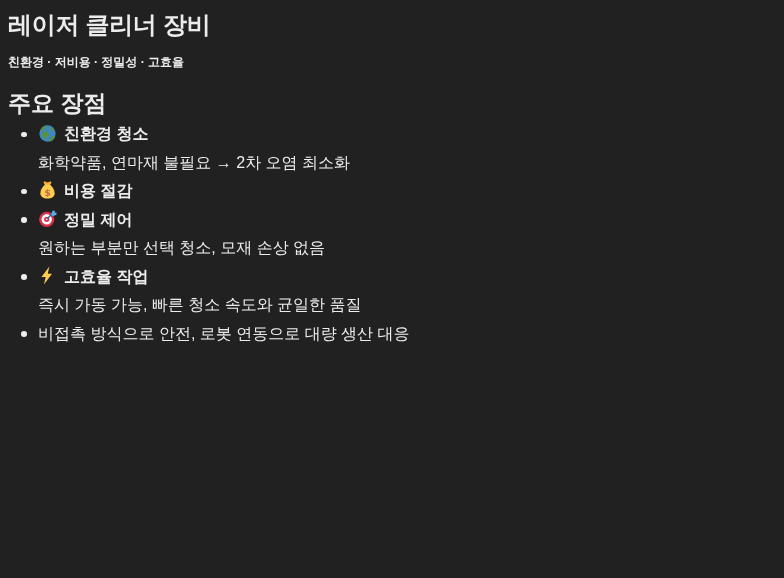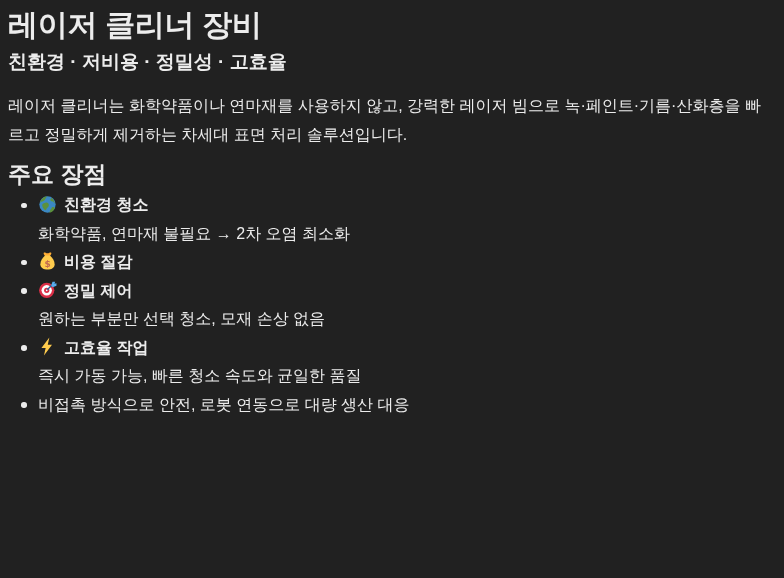--- a/index.html
+++ b/index.html
@@ -10,28 +10,28 @@
     padding: 8px 8px 0 8px;
     overflow: hidden;
     background: #212121;
     color: #ececec;
     font-family: "Liberation Sans", "DejaVu Sans", sans-serif;
     font-size: 16px;
     -webkit-font-smoothing: antialiased;
   }
   h1.doc-title {
     margin: 0 0 10px 0;
-    font-size: 30px;
+    font-size: 24px;
     line-height: 34px;
     font-weight: 700;
     letter-spacing: -0.3px;
   }
   p.subtitle {
     margin: 0 0 20px 0;
-    font-size: 19px;
+    font-size: 12px;
     line-height: 20px;
     font-weight: 700;
   }
   p.intro {
     margin: 0 0 14px 0;
     line-height: 28.5px;
     word-break: break-all;
   }
   h3.section-heading {
     margin: 0 0 6px 0;
@@ -77,21 +77,20 @@
 </style>
 </head>
 <body>
 
 <main>
 
   <h1 class="doc-title">레이저 클리너 장비</h1>
 
   <p class="subtitle">친환경 · 저비용 · 정밀성 · 고효율</p>
 
-  <p class="intro">레이저 클리너는 화학약품이나 연마재를 사용하지 않고, 강력한 레이저 빔으로 녹·페인트·기름·산화층을 빠르고 정밀하게 제거하는 차세대 표면 처리 솔루션입니다.</p>
 
   <h3 class="section-heading">주요 장점</h3>
 
   <ul class="advantage-list">
 
     <li>
       <div class="li-title">
         <span class="emoji"><svg viewBox="0 0 36 36" aria-hidden="true">
           <circle cx="18" cy="18" r="15.5" fill="#3b88c3"></circle>
           <path fill="#5c913b" d="M18 2.5c-4.5 3-3.5 7-7.5 9s-5.5 1-6.8 4.2C4.6 8.5 10.5 3 18 2.5z"></path>

